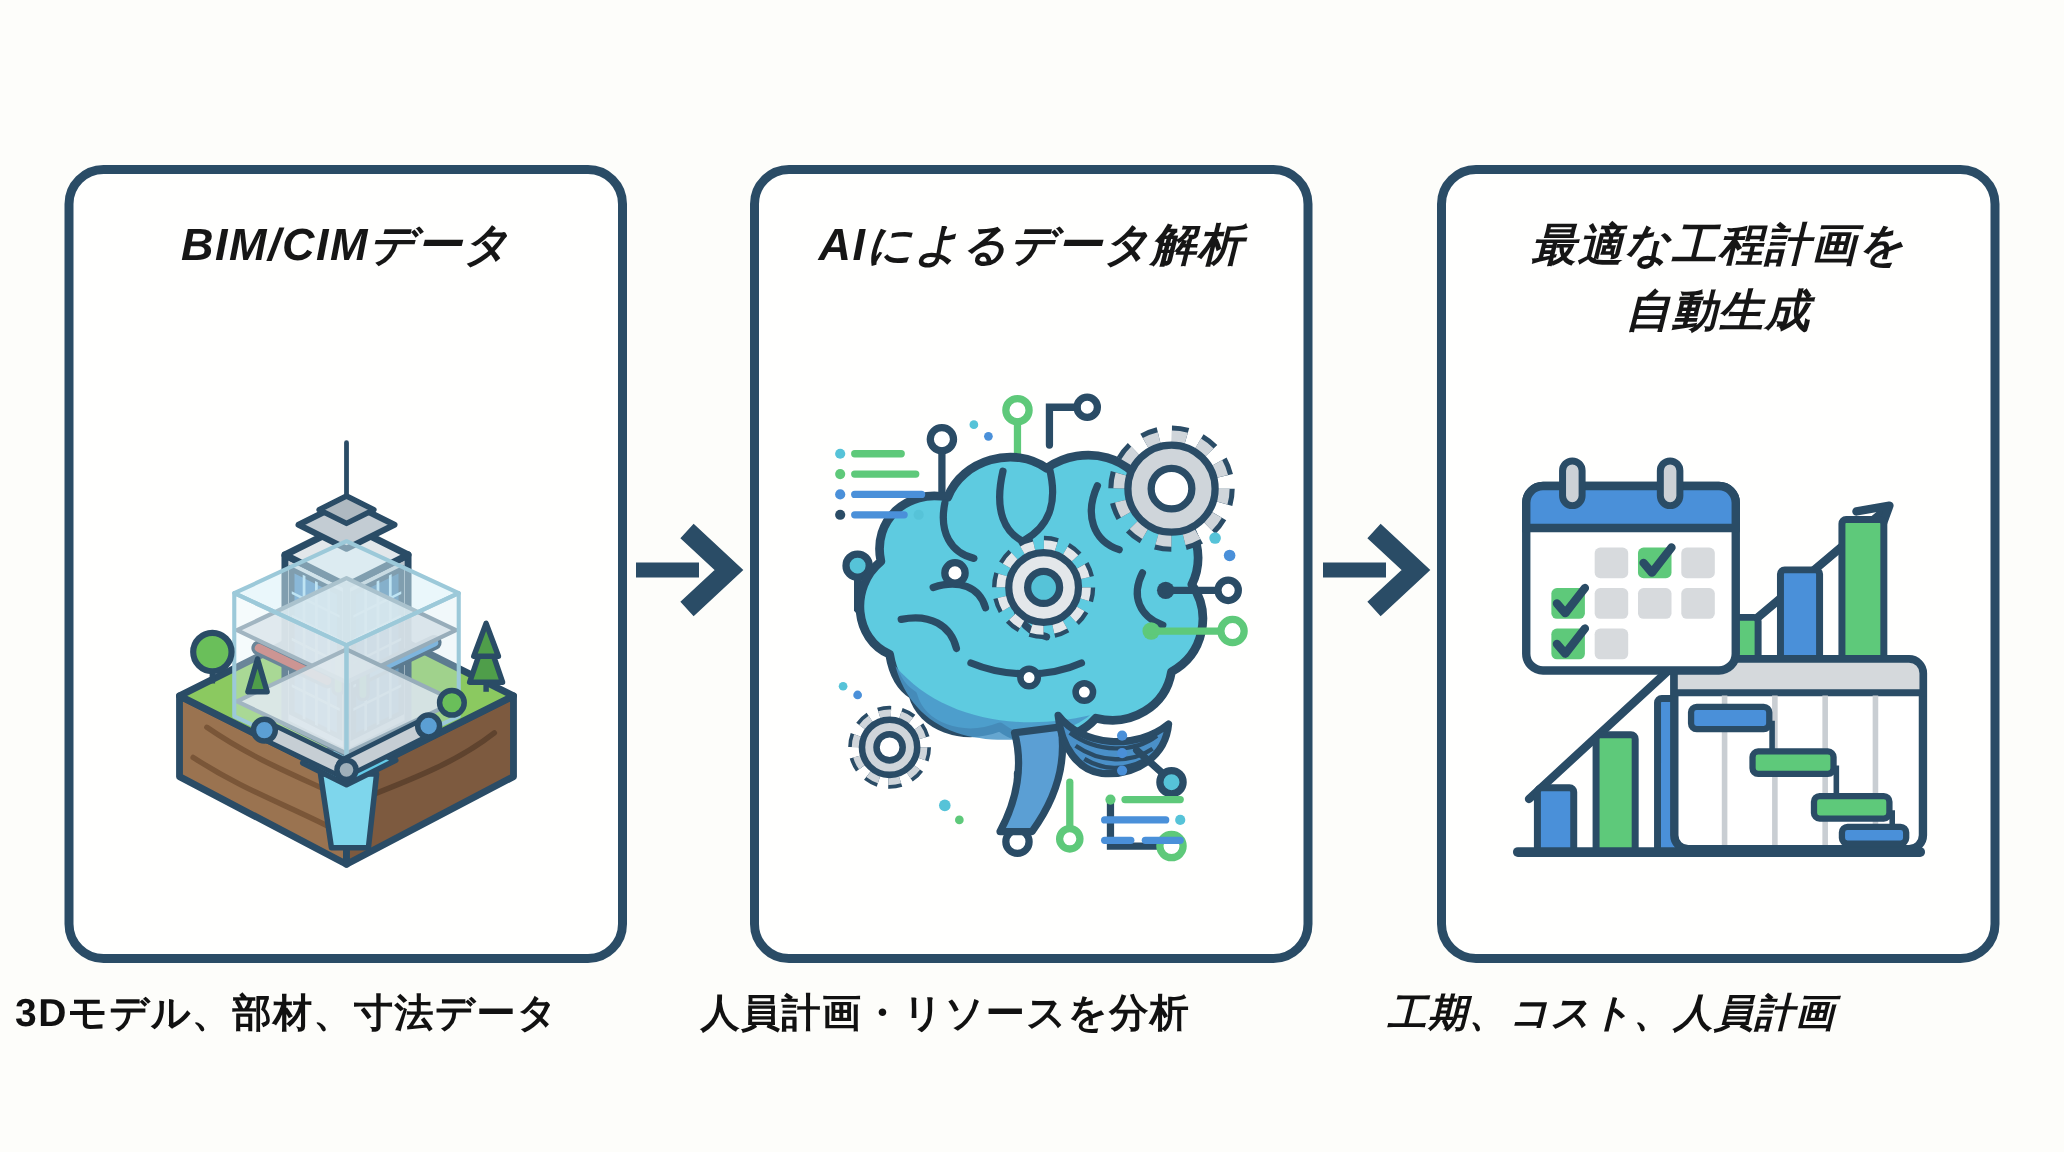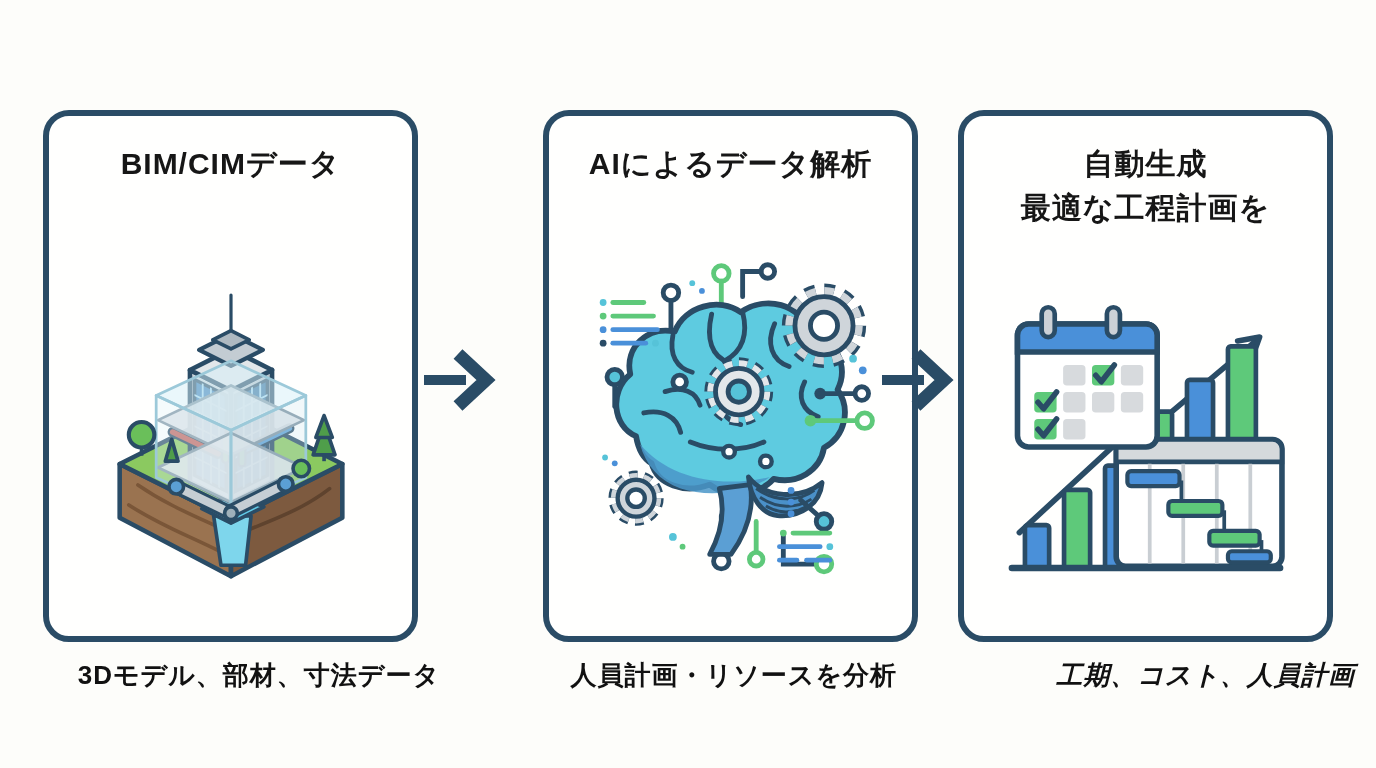--- a/index.html
+++ b/index.html
@@ -4,31 +4,31 @@
 <style>
   html,body{margin:0;padding:0;}
   body{
     width:1376px;height:768px;position:relative;overflow:hidden;
     background:#fdfdfa;
     font-family:"Liberation Sans", sans-serif;
   }
   .panel{
     position:absolute;top:110px;width:363px;height:520px;
     background:#fffffe;border:6px solid #2a4c66;border-radius:26px;
-    display:flex;flex-direction:column;align-items:center;
+    display:flex;flex-direction:column;align-items:center;font-style:italic;
   }
   .panel-title{
     padding-top:26px;text-align:center;font-size:30px;font-weight:700;
     color:#161616;line-height:44px;letter-spacing:1px;
   }
   .panel-title span{display:block;}
   .art{flex:1;width:100%;display:flex;align-items:center;justify-content:center;}
   .art svg{display:block;}
   .caption{
-    position:absolute;top:658px;width:430px;text-align:right;
+    position:absolute;top:658px;width:430px;text-align:left;
     font-size:26px;font-weight:700;color:#111;letter-spacing:1px;
   }
   .flow-arrow{position:absolute;top:342px;width:78px;height:76px;}
 </style>
 </head>
 <body>
 
 <div class="panel" style="left:43px;">
   <div class="panel-title">
     <span>BIM/CIMデータ</span>
@@ -91,21 +91,21 @@
       <circle cx="62" cy="211" r="14" fill="#6abf5a" stroke="#2a4c66" stroke-width="4.5"></circle>
       <polygon points="88,240 102,240 95,216" fill="#4f9e4a" stroke="#2a4c66" stroke-width="4" stroke-linejoin="round"></polygon>
       <polygon points="250,233 274,233 262,198" fill="#4f9e4a" stroke="#2a4c66" stroke-width="4" stroke-linejoin="round"></polygon>
       <polygon points="253,214 271,214 262,190" fill="#4f9e4a" stroke="#2a4c66" stroke-width="4" stroke-linejoin="round"></polygon>
       <line x1="262" y1="240" x2="262" y2="233" stroke="#2a4c66" stroke-width="4"></line>
       <circle cx="237" cy="248" r="9" fill="#6abf5a" stroke="#2a4c66" stroke-width="4"></circle>
     </svg>
   </div>
 </div>
 
-<div class="panel" style="left:500px;margin-left:43px;">
+<div class="panel" style="left:500px;">
   <div class="panel-title">
     <span>AIによるデータ解析</span>
     <span></span>
   </div>
   <div class="art">
     <svg width="310" height="330" viewBox="0 0 320 340">
 
       <circle cx="98" cy="48" r="8" fill="#fff" stroke="#2a4c66" stroke-width="5"></circle>
       <path d="M98,56 V112" fill="none" stroke="#2a4c66" stroke-width="5" stroke-linecap="round"></path>
       <circle cx="98" cy="116" r="6" fill="#2a4c66"></circle>
@@ -204,22 +204,22 @@
       <circle cx="30" cy="218" r="3" fill="#56c3d8"></circle>
       <circle cx="40" cy="224" r="3" fill="#4a90d9"></circle>
       <circle cx="100" cy="300" r="4" fill="#56c3d8"></circle>
       <circle cx="110" cy="310" r="3" fill="#5ec97a"></circle>
     </svg>
   </div>
 </div>
 
 <div class="panel" style="left:958px;">
   <div class="panel-title">
+    <span>最適な工程計画を</span>
     <span>自動生成</span>
-    <span>最適な工程計画を</span>
   </div>
   <div class="art">
     <svg width="298" height="300" viewBox="0 0 320 322">
 
       <g fill="none" stroke="#2a4c66" stroke-width="6" stroke-linejoin="round" stroke-linecap="round">
         <path d="M24,268 L126,174 L138,180 L278,62"></path>
         <path d="M273.8,80.6 L282,58 L258.4,62.2"></path>
       </g>
 
       <rect x="160" y="138" width="28" height="168" rx="3" fill="#5ec97a" stroke="#2a4c66" stroke-width="5"></rect>

